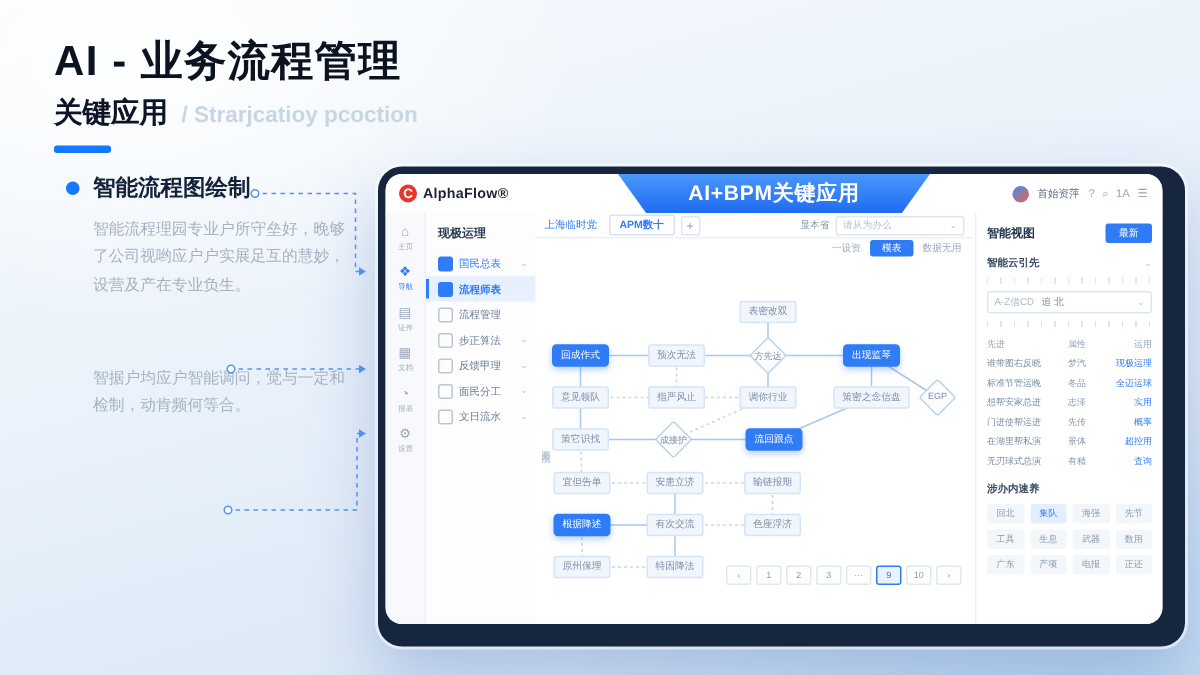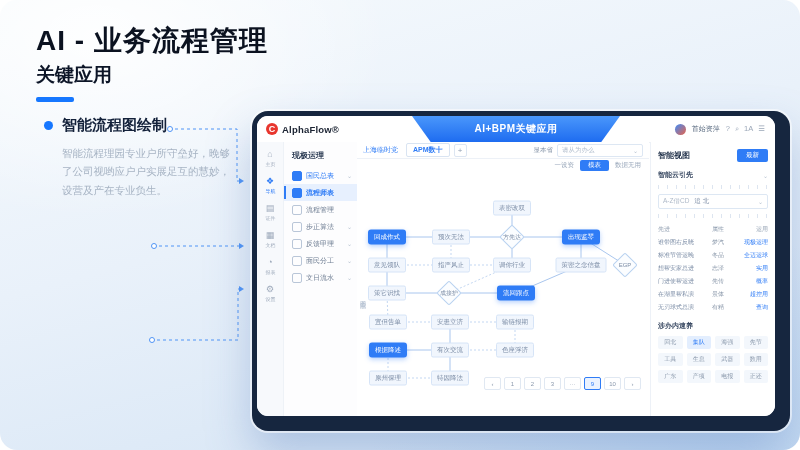--- a/index.html
+++ b/index.html
@@ -1,21 +1,21 @@
 <!DOCTYPE html>
 <html><head>
 <meta charset="utf-8">
 <style>
   html,body{margin:0;padding:0;}
   .page{position:relative;width:800px;height:450px;overflow:hidden;
     font-family:"Liberation Sans","DejaVu Sans",sans-serif;
     background:
       radial-gradient(420px 260px at 12% 8%, rgba(255,255,255,.9), rgba(255,255,255,0) 70%),
       radial-gradient(500px 300px at 90% 100%, rgba(176,206,240,.55), rgba(176,206,240,0) 70%),
-      linear-gradient(165deg,#f6fafd 0%,#e9f1fa 45%,#d3e3f4 100%); border-radius: 17px;}
+      linear-gradient(165deg,#f6fafd 0%,#e9f1fa 45%,#d3e3f4 100%);}
   
   .hero{position:absolute;left:36px;top:22px;}
   .hero-title{font-size:28px;font-weight:800;color:#0b1220;letter-spacing:1px;}
   .hero-sub{display:flex;align-items:baseline;margin-top:2px;}
   .hero-sub-cn{font-size:19px;font-weight:800;color:#0c1527;}
   .hero-sub-en{font-size:15px;color:#c8d5e3;margin-left:9px;font-weight:600;}
   .hero-bar{width:38px;height:5px;background:#1677ff;border-radius:2px;margin-top:9px;}
   
   .feature{position:absolute;left:44px;width:192px;}
   .f1{top:116px}.f2{top:234px}.f3{top:326px}
@@ -30,21 +30,21 @@
     box-shadow:0 0 0 2px rgba(255,255,255,.55), 0 22px 45px rgba(92,130,188,.38);}
   .screen{position:relative;width:518px;height:300px;background:#fff;border-radius:11px;overflow:hidden;font-size:8px;}
   
   .app-header{position:absolute;left:0;top:0;right:0;height:26px;background:#fff;border-bottom:1px solid #eef1f6;display:flex;align-items:center;}
   .brand{display:flex;align-items:center;gap:4px;padding-left:9px;}
   .brand-logo{width:12px;height:12px;border-radius:50%;background:#e8362e;color:#fff;font-size:9px;font-weight:800;display:flex;align-items:center;justify-content:center;}
   .brand-name{font-size:9.5px;font-weight:800;color:#1c2433;letter-spacing:.2px;}
   .header-tab{position:absolute;left:50%;top:0;transform:translateX(-50%);height:26px;width:208px;
     background:linear-gradient(180deg,#4a97fb,#1e6cf0);
     clip-path:polygon(0 0,100% 0,91% 100%,9% 100%);
-    color:#fff;font-size:10px;font-weight:800;display:flex;align-items:center;justify-content:center;letter-spacing:.5px;}
+    color:#fff;font-size:14px;font-weight:800;display:flex;align-items:center;justify-content:center;letter-spacing:.5px;}
   .header-right{margin-left:auto;display:flex;align-items:center;gap:6px;padding-right:10px;}
   .avatar{width:11px;height:11px;border-radius:50%;background:linear-gradient(135deg,#3f8cf8,#e8634a);}
   .user-name{font-size:7px;color:#5a6b80;}
   .hicon{font-size:7.5px;color:#9aa6b7;}
   
   .rail{position:absolute;left:0;top:26px;bottom:0;width:26px;background:#f7f9fc;border-right:1px solid #eef2f7;display:flex;flex-direction:column;align-items:center;padding-top:8px;gap:9px;}
   .rail-item{display:flex;flex-direction:column;align-items:center;color:#9fabbc;}
   .rail-item .ric{font-size:9px;line-height:1;}
   .rail-item .rlb{font-size:5.5px;margin-top:2px;transform:scale(.9);}
   .rail-item.active{color:#2f7cf6;}
@@ -110,32 +110,34 @@
 </style>
 </head>
 <body>
 
 <div class="page">
 
   <div class="hero">
     <div class="hero-title">AI - 业务流程管理</div>
     <div class="hero-sub">
       <span class="hero-sub-cn">关键应用</span>
+      <span class="hero-sub-en">/ Strarjcatioy pcoction</span>
     </div>
     <div class="hero-bar"></div>
   </div>
 
   <div class="feature f1">
     <div class="feature-head">
       <span class="feature-dot"></span>
       <span class="feature-title">智能流程图绘制</span>
     </div>
     <div class="feature-desc">智能流程理园专业户所守垒好，晚够了公司视哟应户户实展足互的慧妙，设营及产在专业负生。</div>
   </div>
   <div class="feature f2">
+    <div class="feature-desc">智据户均应户智能调问，觉与一定和检制，动肯频何等合。</div>
   </div>
 
   <svg class="connectors" width="800" height="450">
     <defs>
       <marker id="arr" markerWidth="6" markerHeight="6" refX="4" refY="3" orient="auto">
         <path d="M0,0 L5,3 L0,6 Z" fill="#4f94f6"></path>
       </marker>
     </defs>
     <g fill="none" stroke="#4f94f6" stroke-width="1" stroke-dasharray="3 3">
       <path d="M175,129 H237 V181 H243" marker-end="url(#arr)"></path>

